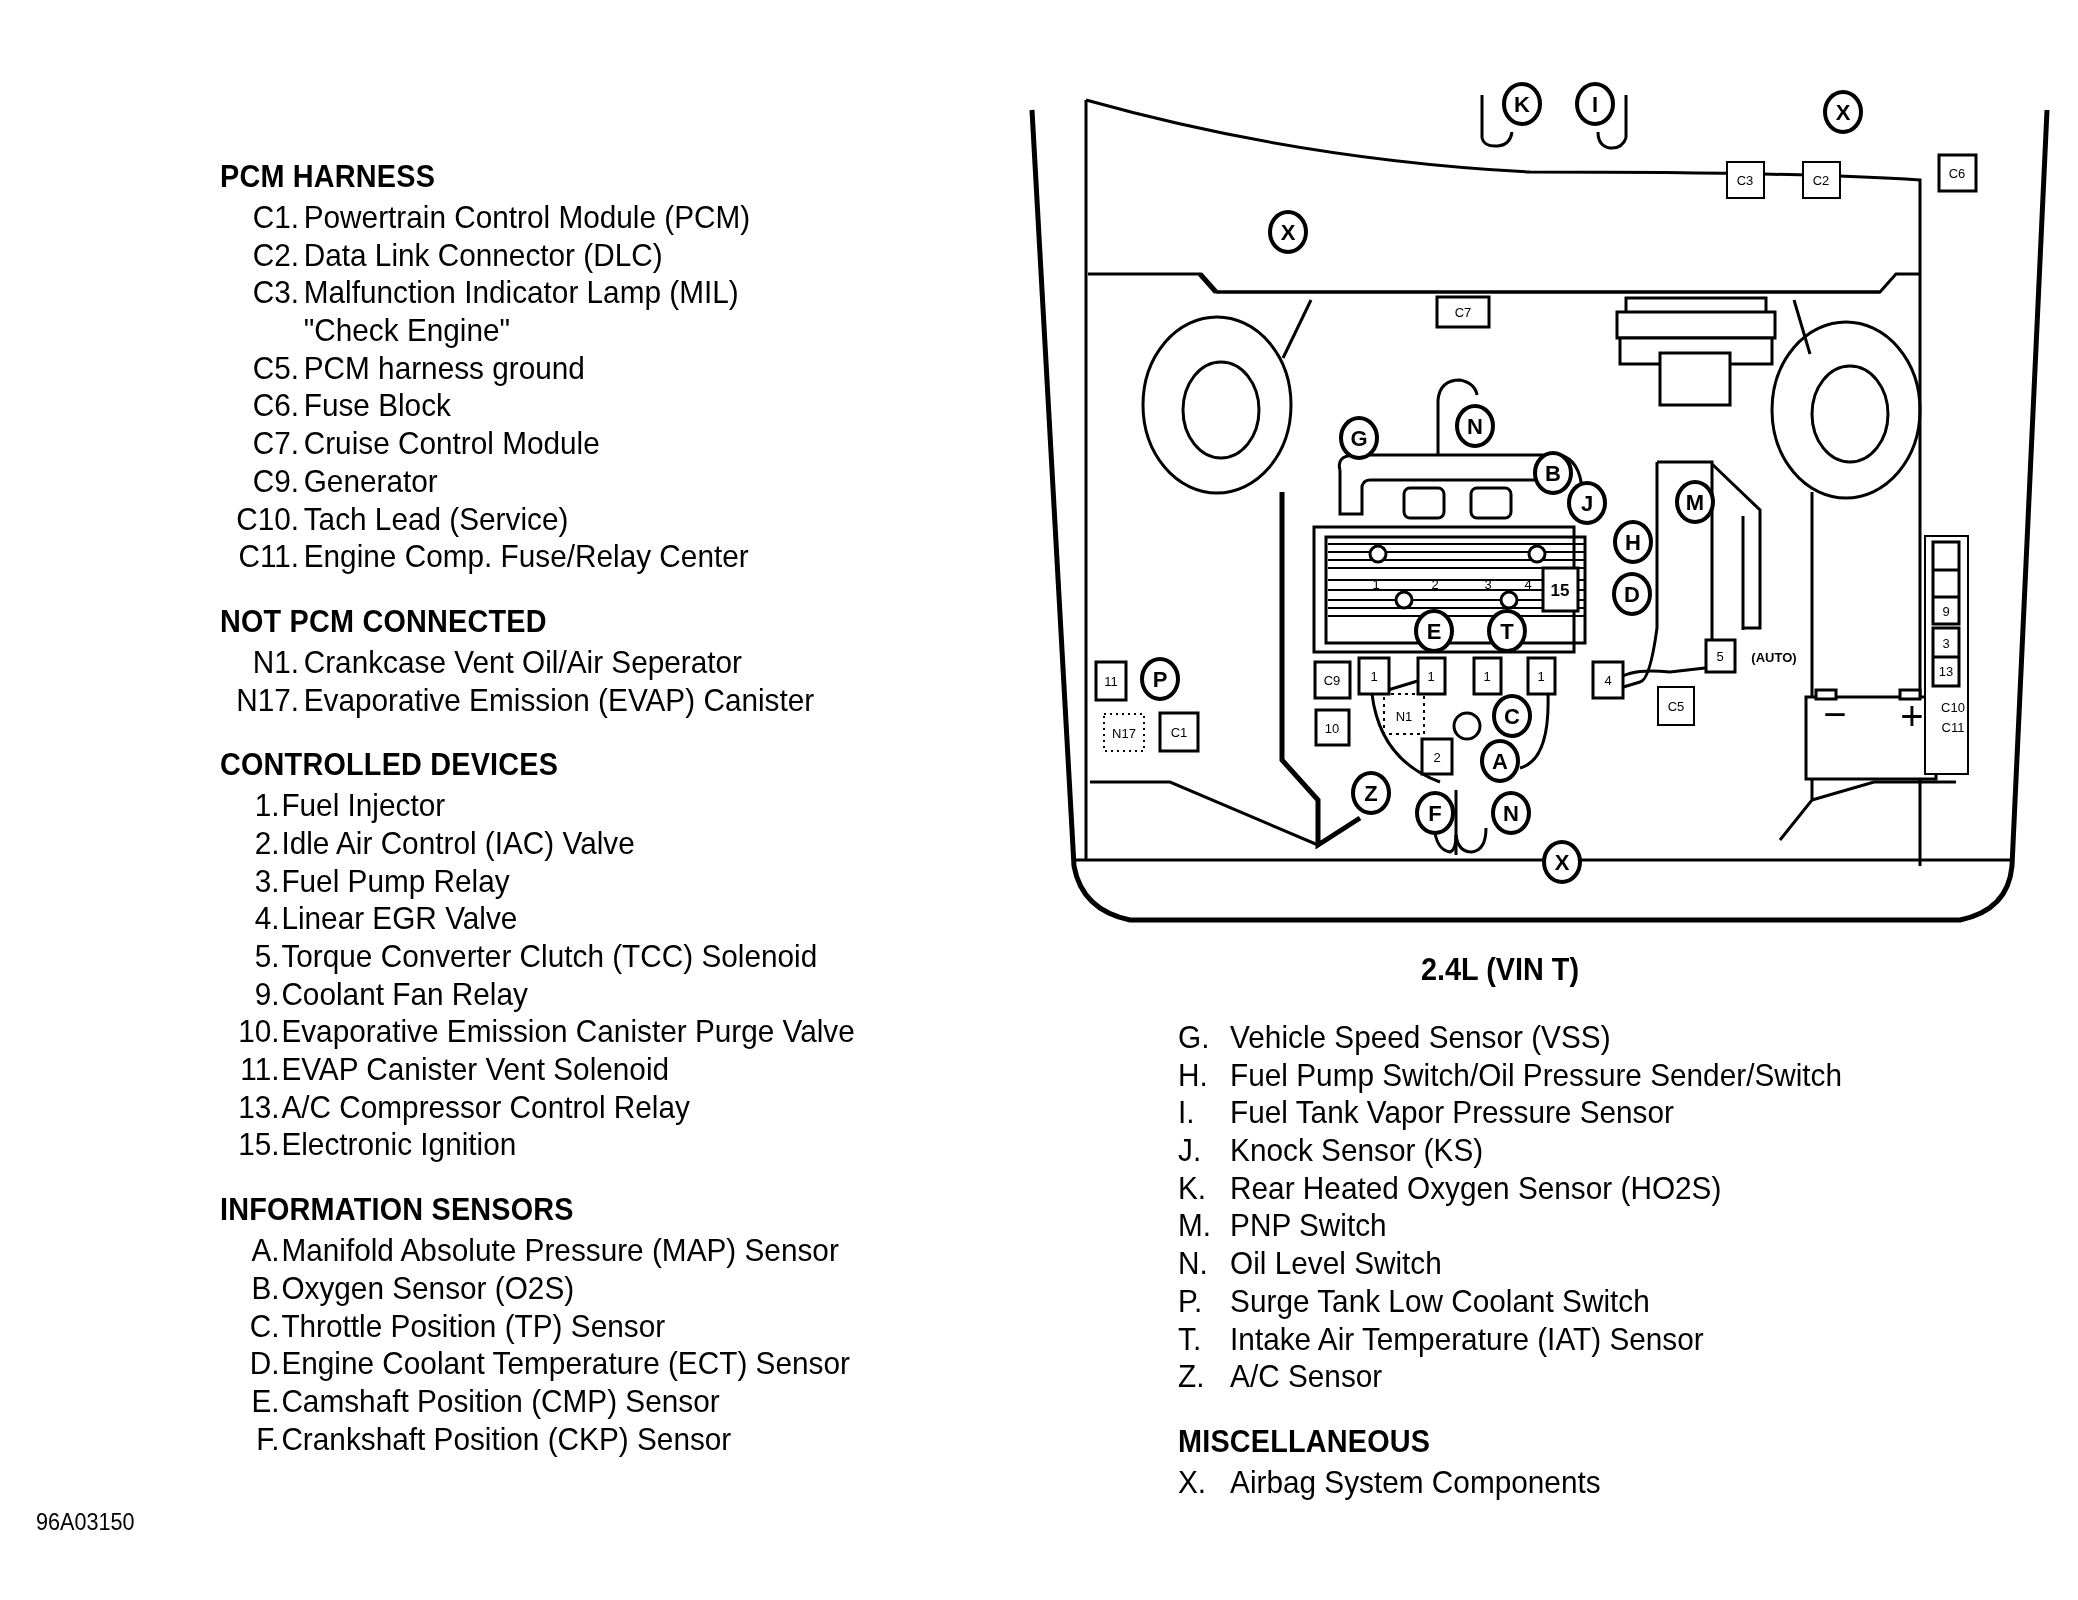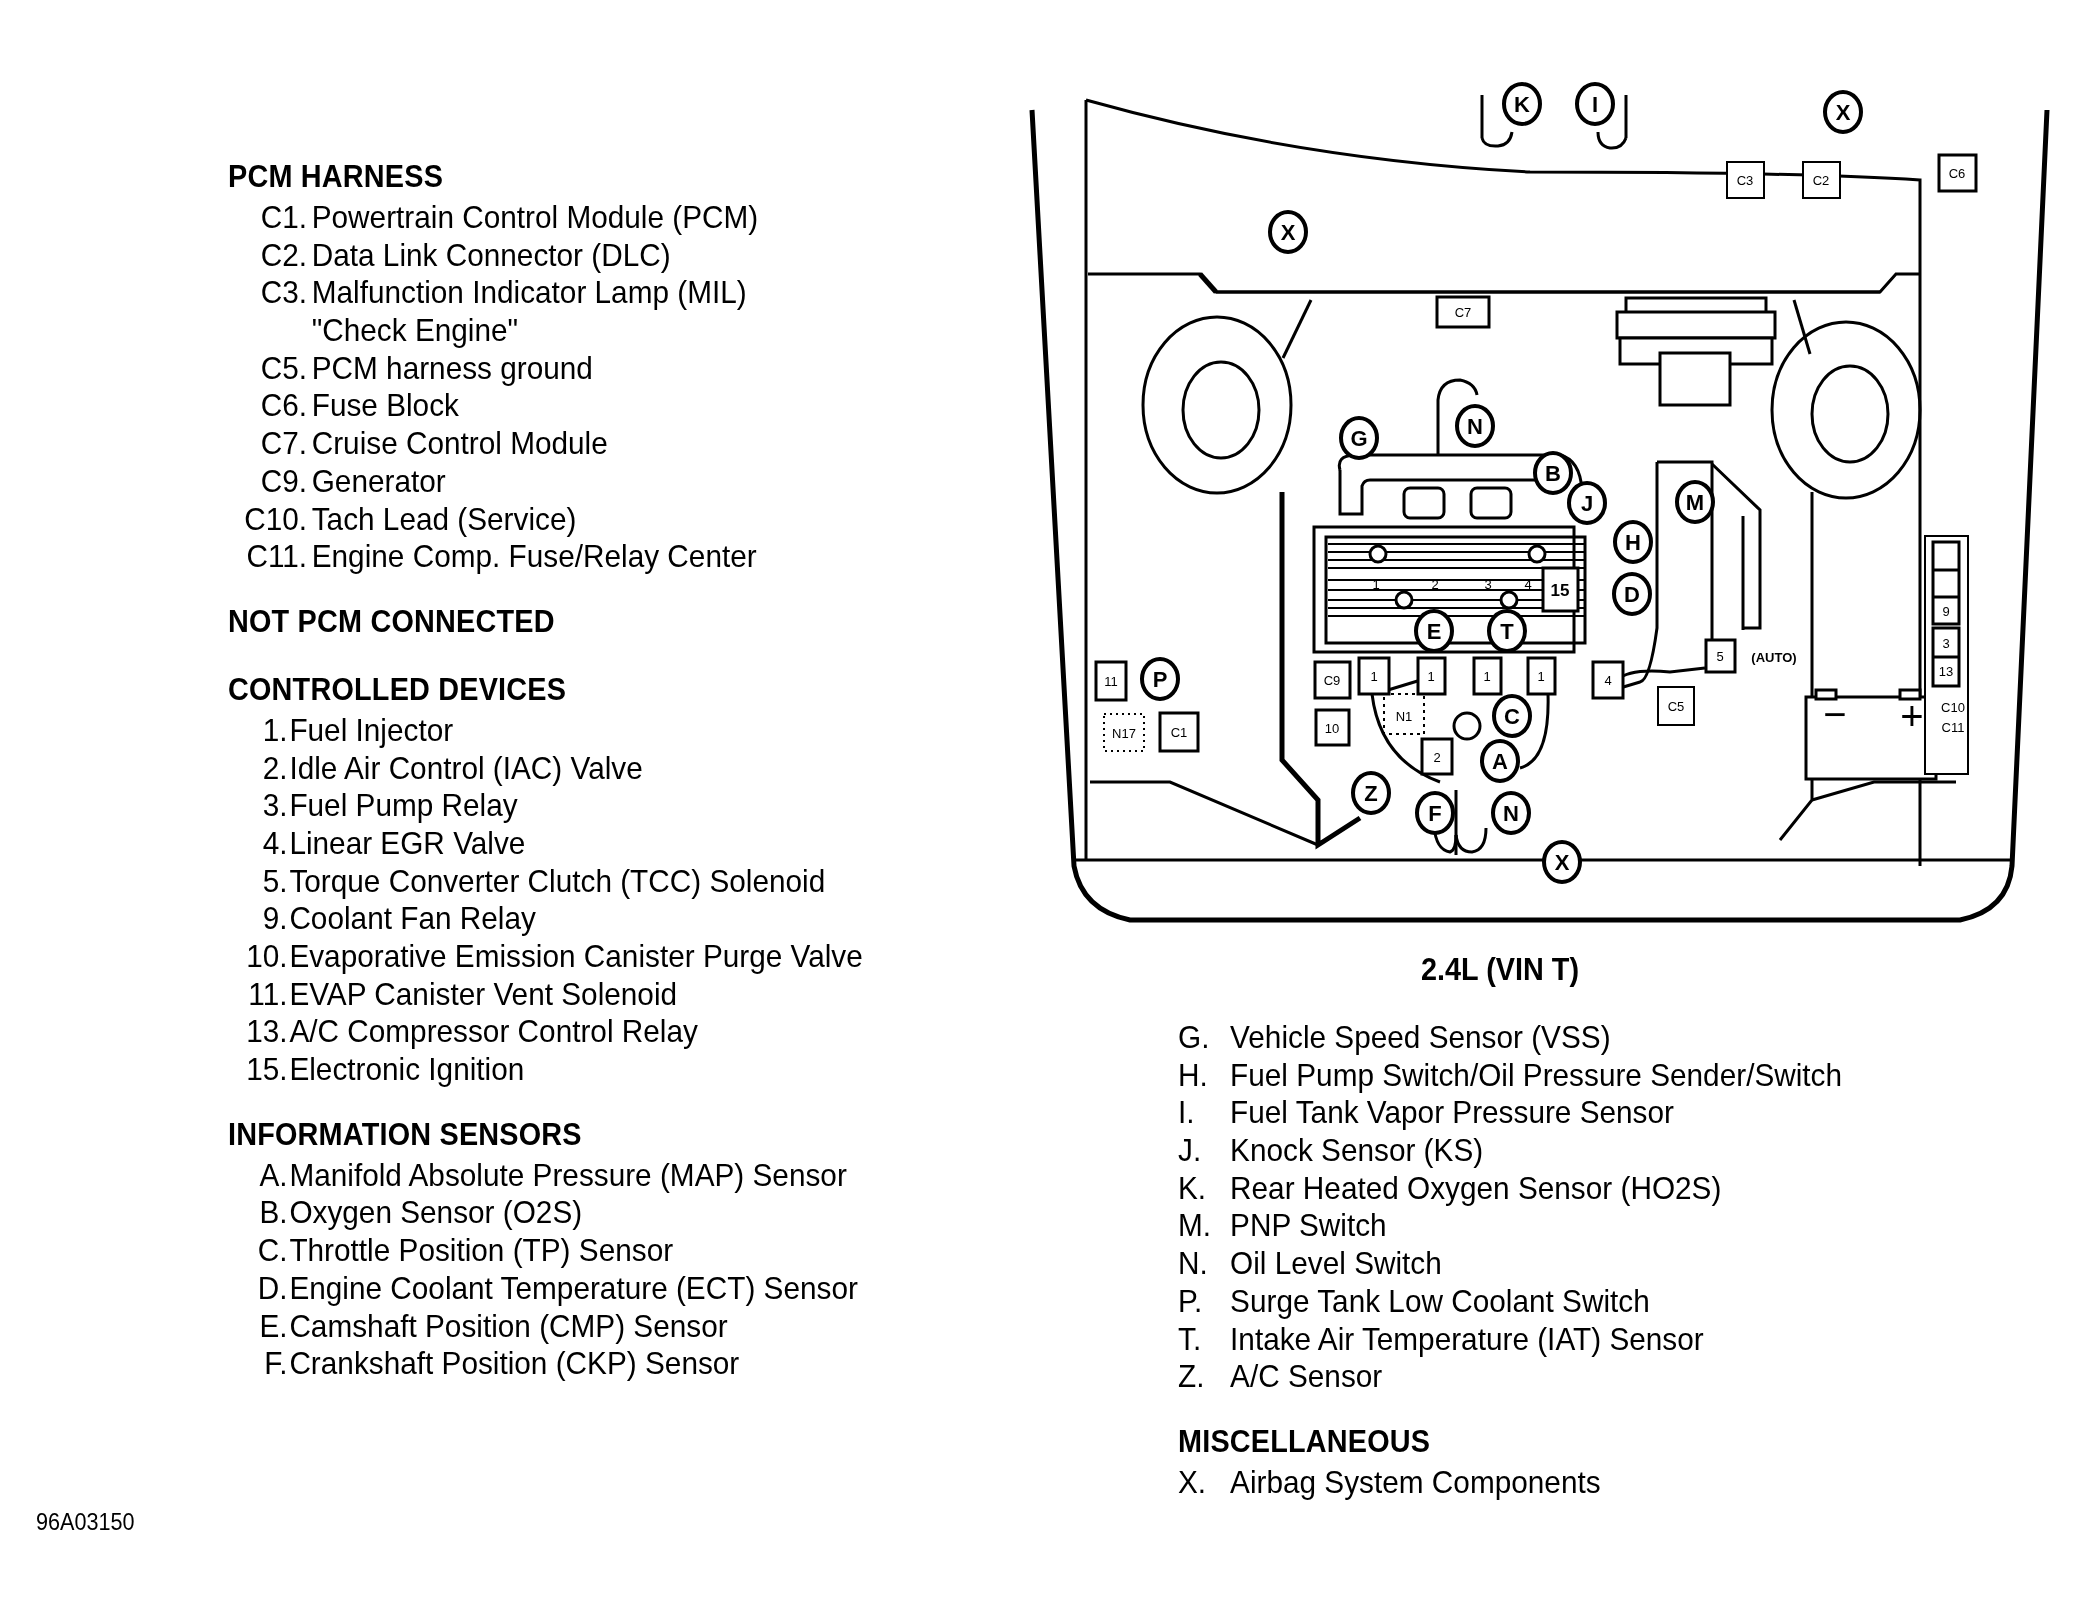--- a/index.html
+++ b/index.html
@@ -3,21 +3,21 @@
 <meta charset="utf-8">
 <style>
   html, body { margin:0; padding:0; background:#ffffff; }
   body { width:2078px; height:1600px; position:relative; overflow:hidden;
          font-family:"Liberation Sans", sans-serif; color:#000; }
   .block { position:absolute; }
   .heading { font-weight:bold; font-size:31px; letter-spacing:0.2px; height:44px; line-height:44px; transform:scaleX(0.93); transform-origin:left; white-space:nowrap; }
   .row { position:relative; height:37.7px; line-height:37.7px; font-size:32px; white-space:nowrap; transform:scaleX(0.93); transform-origin:left; }
   .row .key { position:absolute; text-align:right; }
   .row .txt { position:absolute; }
-  #left-col { left:228px; top:155px; width:760px; }
+  #left-col { left:220px; top:155px; width:760px; }
   #left-col .key { left:0; width:85px; }
   #left-col .key.numkey { width:64px; }
   #left-col .txt { left:90px; }
   #left-col .txt.numtxt { left:66px; }
   .gap { height:24px; }
   #right-col { left:1178px; top:1019px; width:860px; }
   #right-col .key { left:0; width:40px; text-align:left; }
   #right-col .txt { left:56px; }
   #caption { position:absolute; left:1300px; top:952px; width:400px; text-align:center; font-weight:bold; font-size:31px; transform:scaleX(0.93); }
   #figure-id { position:absolute; left:36px; top:1508px; font-size:24px; transform:scaleX(0.9); transform-origin:left; }
@@ -76,20 +76,30 @@
         <span class="key">C10.</span>
         <span class="txt">Tach Lead (Service)</span>
       </div>
       <div class="row">
         <span class="key">C11.</span>
         <span class="txt">Engine Comp. Fuse/Relay Center</span>
       </div>
     </div>
   <div class="gap"></div>
   <div class="heading">NOT PCM CONNECTED</div>
+  <div>
+      <div class="row">
+        <span class="key">N1.</span>
+        <span class="txt">Crankcase Vent Oil/Air Seperator</span>
+      </div>
+      <div class="row">
+        <span class="key">N17.</span>
+        <span class="txt">Evaporative Emission (EVAP) Canister</span>
+      </div>
+    </div>
   <div class="gap"></div>
   <div class="heading">CONTROLLED DEVICES</div>
   <div>
       <div class="row">
         <span class="key numkey">1.</span>
         <span class="txt numtxt">Fuel Injector</span>
       </div>
       <div class="row">
         <span class="key numkey">2.</span>
         <span class="txt numtxt">Idle Air Control (IAC) Valve</span>

